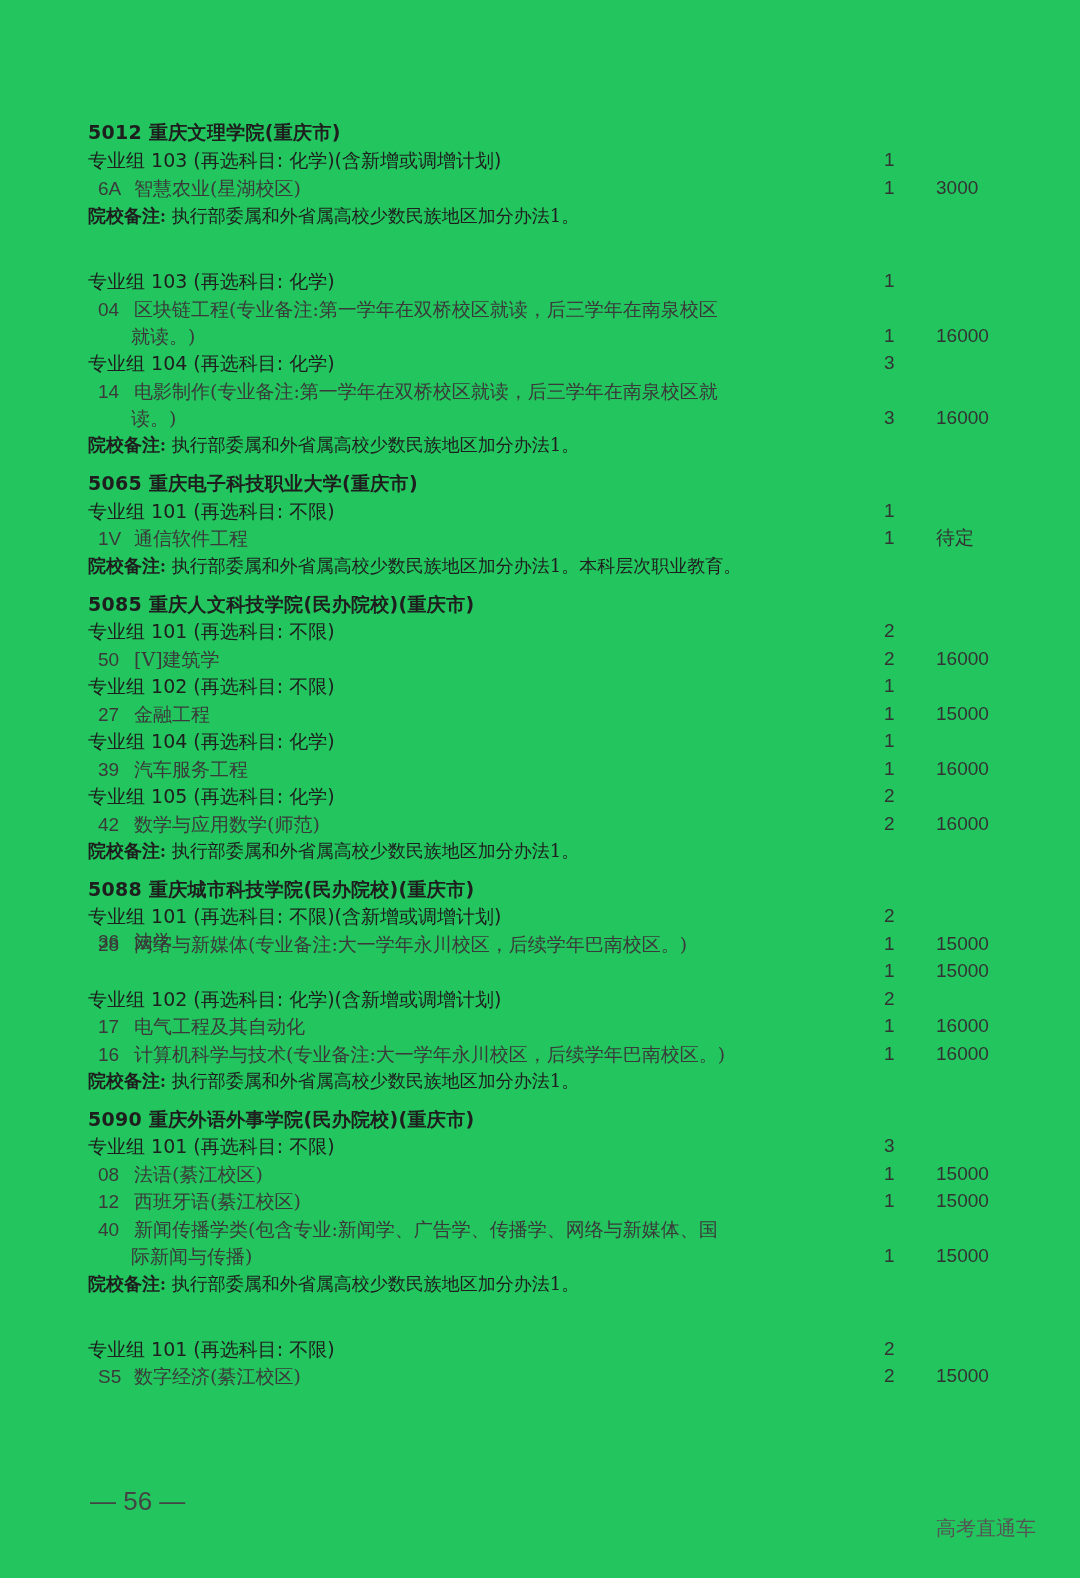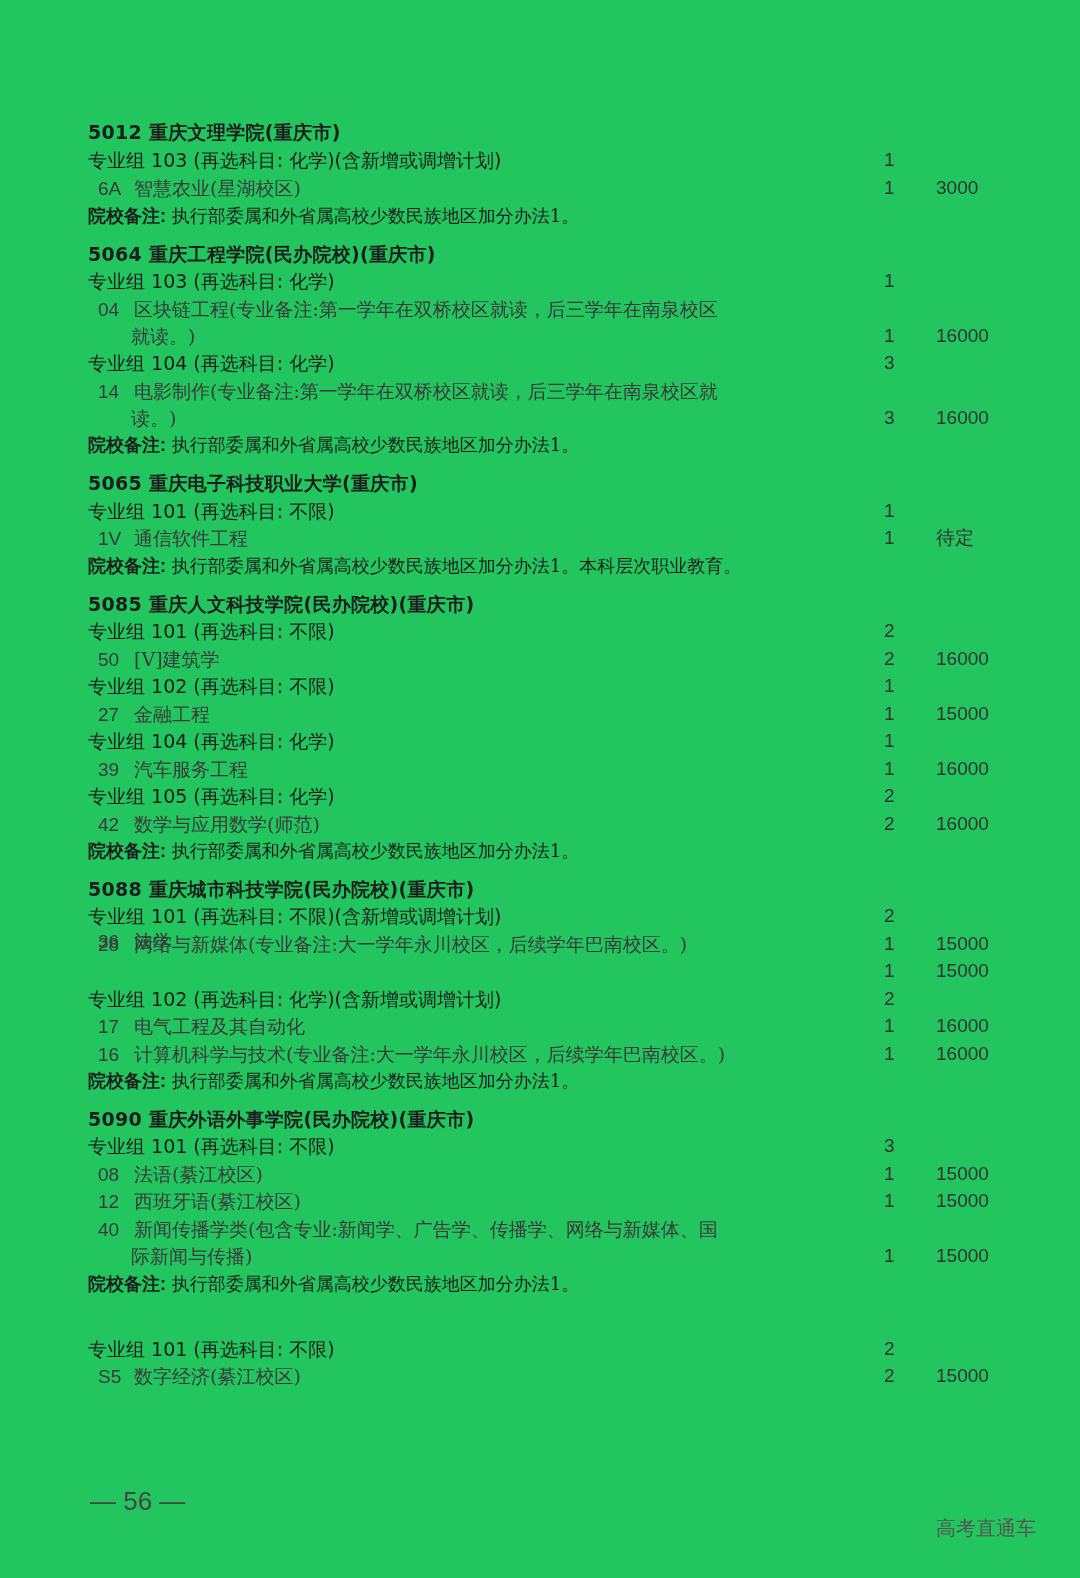--- a/index.html
+++ b/index.html
@@ -6,41 +6,40 @@
   body { width: 1080px; height: 1578px; position: relative; overflow: hidden;
          font-family: "DejaVu Sans", "Liberation Sans", sans-serif; color: #222; }
   .page { position: absolute; left: 0; top: 0; width: 1080px; height: 1578px; background: #22c55e; }
   .line { position: absolute; left: 88px; height: 28px; line-height: 28px; white-space: nowrap; }
   .school { font-size: 19px; font-weight: bold; color: #1e1e1e; letter-spacing: 0.3px; }
   .group { font-size: 19px; font-weight: normal; color: #1e1e1e; }
   .major { font-size: 19px; color: #3a3a3a; font-family: "DejaVu Serif", "Liberation Serif", serif; padding-left: 10px; }
   .major .code { display: inline-block; min-width: 30px; font-family: "Liberation Sans", sans-serif; }
   .cont { font-size: 19px; color: #3a3a3a; font-family: "DejaVu Serif", "Liberation Serif", serif; padding-left: 43px; }
   .note { font-size: 18px; color: #1e1e1e; font-family: "DejaVu Serif", "Liberation Serif", serif; }
-  .note .lbl { font-family: Liberation Sans, sans-serif; font-weight: bold; text-align: right; }
+  .note .lbl { font-family: Liberation Serif, serif; font-weight: bold; text-align: right; }
   .num { position: absolute; left: 884px; font-size: 19px; font-family: "Liberation Sans", sans-serif; color: #333; }
   .fee { position: absolute; left: 936px; font-size: 19px; font-family: "Liberation Sans", sans-serif; color: #333; }
   .fee.cn { font-family: Liberation Serif, serif; left: 936px; }
   .pagenum { position: absolute; left: 90px; top: 1486px; font-size: 26px; font-family: "Liberation Sans", sans-serif; color: #444; }
   .watermark { position: absolute; left: 936px; top: 1515px; font-size: 20px; color: #555; font-family: "DejaVu Sans", sans-serif; }
 </style>
 </head>
 <body>
 
 <div class="page">
 
   <div class="line school" style="top:118px">5012 重庆文理学院(重庆市)</div>
   <div class="line group" style="top:146px">专业组 103 (再选科目: 化学)(含新增或调增计划)</div>
   <span class="num" style="top:146px;line-height:28px">1</span>
   <div class="line major" style="top:174px"><span class="code">6A</span> <span>智慧农业(星湖校区)</span></div>
   <span class="num" style="top:174px;line-height:28px">1</span>
   <span class="fee" style="top:174px;line-height:28px">3000</span>
   <div class="line note" style="top:202px"><span class="lbl">院校备注:</span> <span>执行部委属和外省属高校少数民族地区加分办法1。</span></div>
 
-  <div class="line school" style="top:240px">5064 重庆工程学院(民办院校)(重庆市)</div>
   <div class="line group" style="top:267px">专业组 103 (再选科目: 化学)</div>
   <span class="num" style="top:267px;line-height:28px">1</span>
   <div class="line major" style="top:295px"><span class="code">04</span> <span>区块链工程(专业备注:第一学年在双桥校区就读，后三学年在南泉校区</span></div>
   <div class="line cont" style="top:322px">就读。)</div>
   <span class="num" style="top:322px;line-height:28px">1</span>
   <span class="fee" style="top:322px;line-height:28px">16000</span>
   <div class="line group" style="top:349px">专业组 104 (再选科目: 化学)</div>
   <span class="num" style="top:349px;line-height:28px">3</span>
   <div class="line major" style="top:377px"><span class="code">14</span> <span>电影制作(专业备注:第一学年在双桥校区就读，后三学年在南泉校区就</span></div>
   <div class="line cont" style="top:404px">读。)</div>

